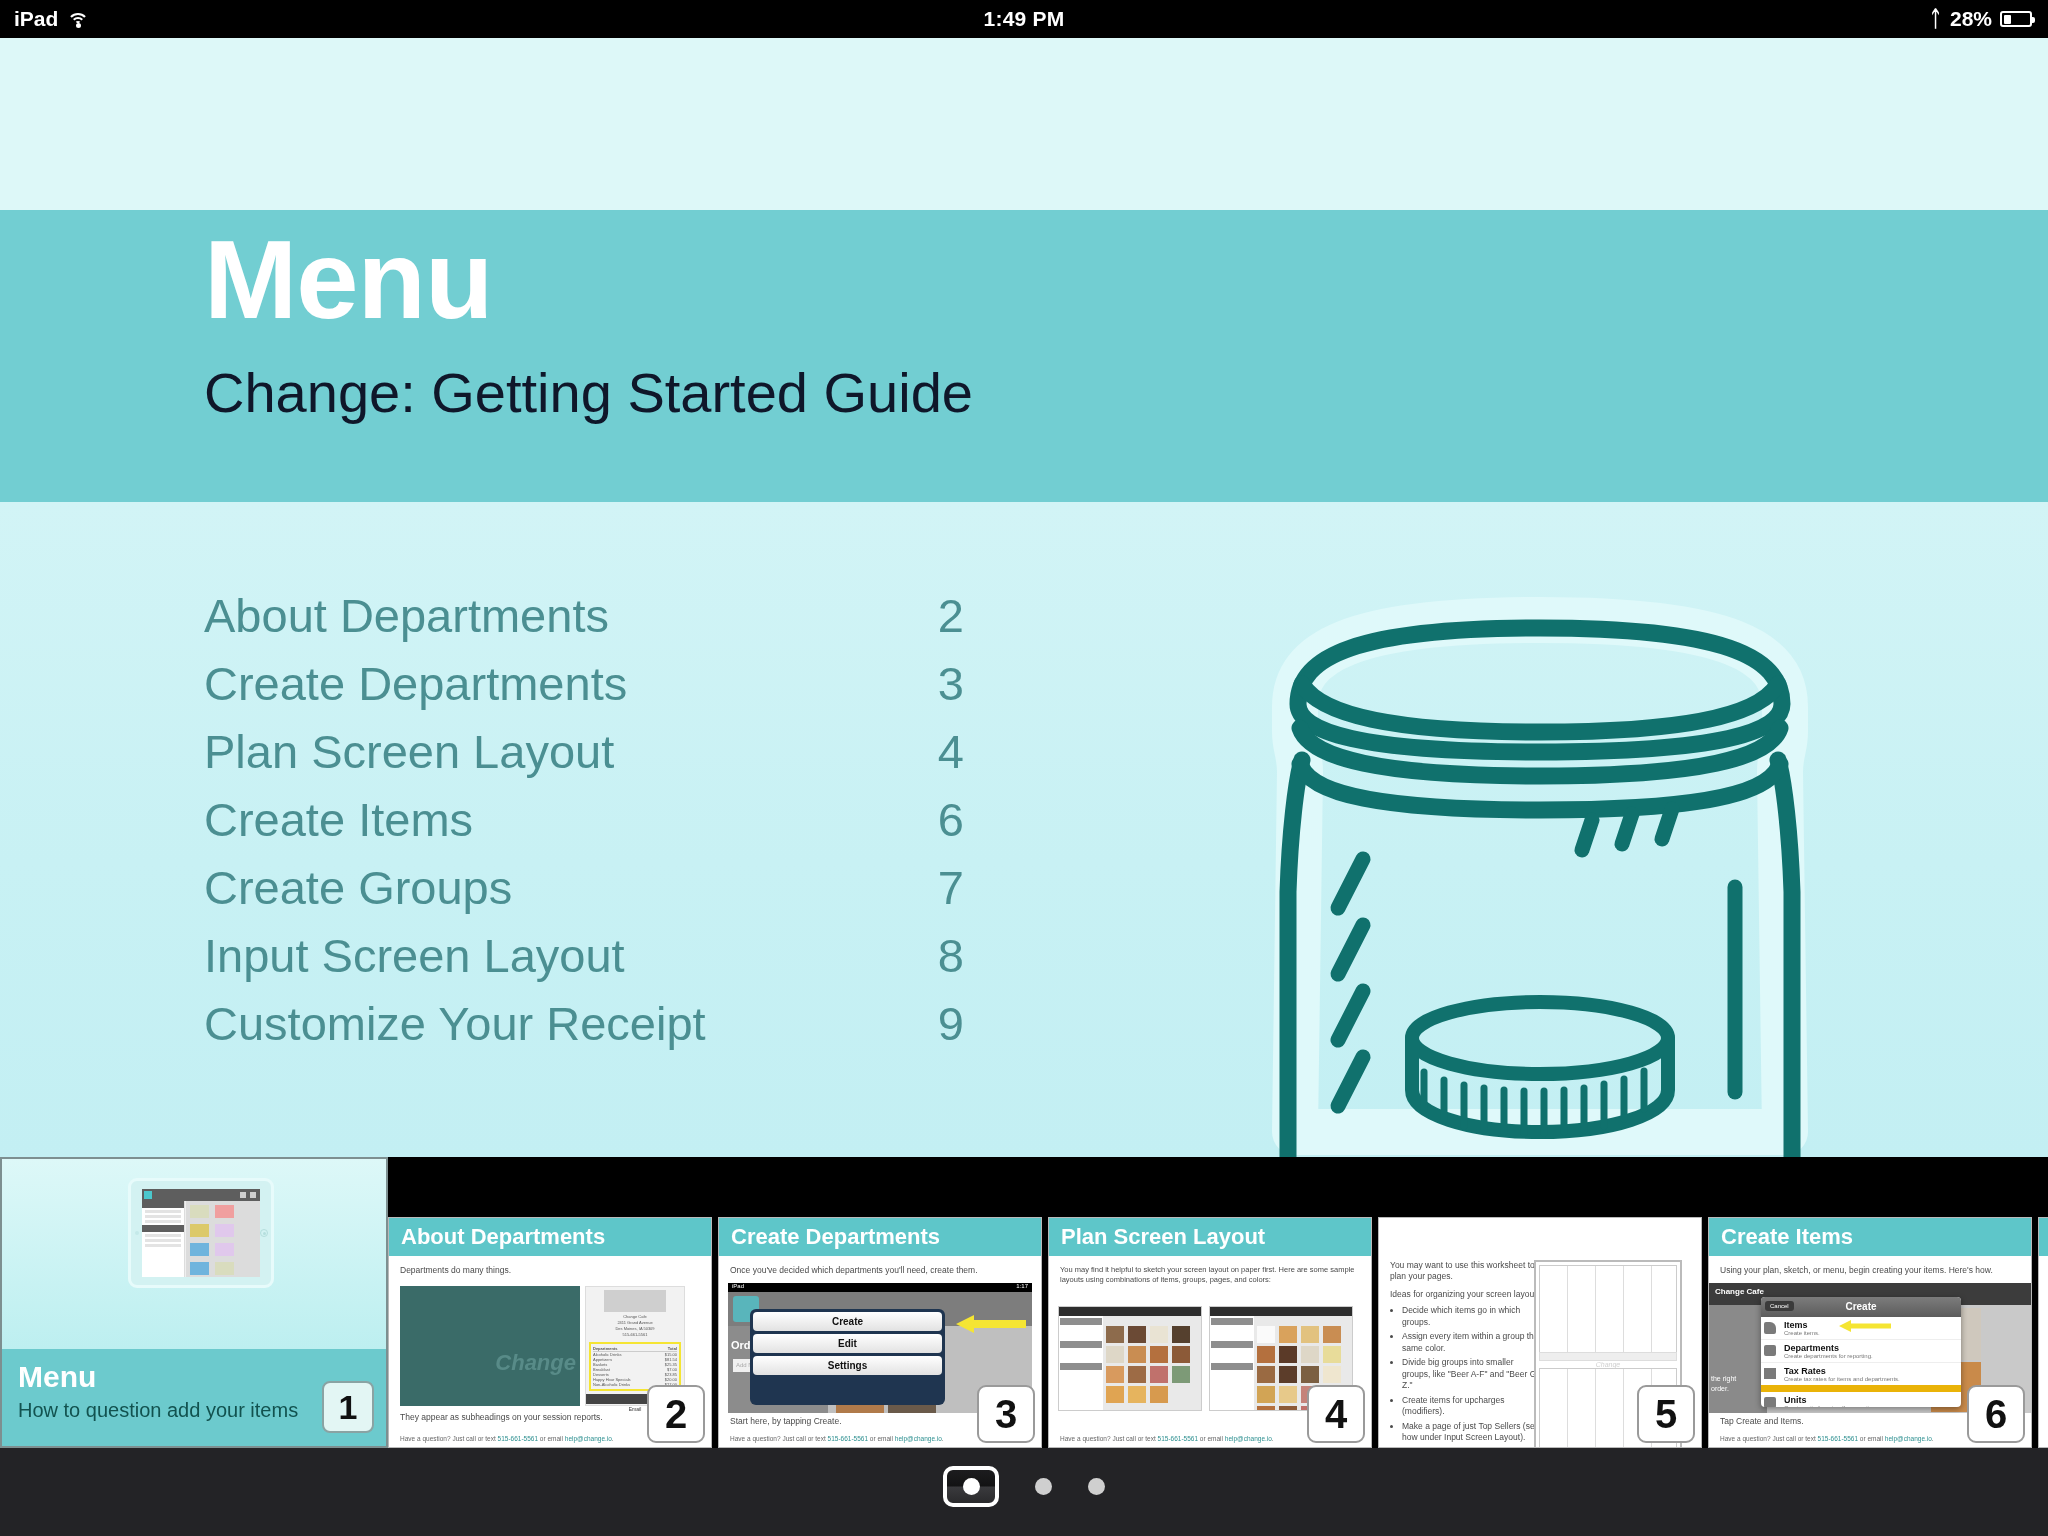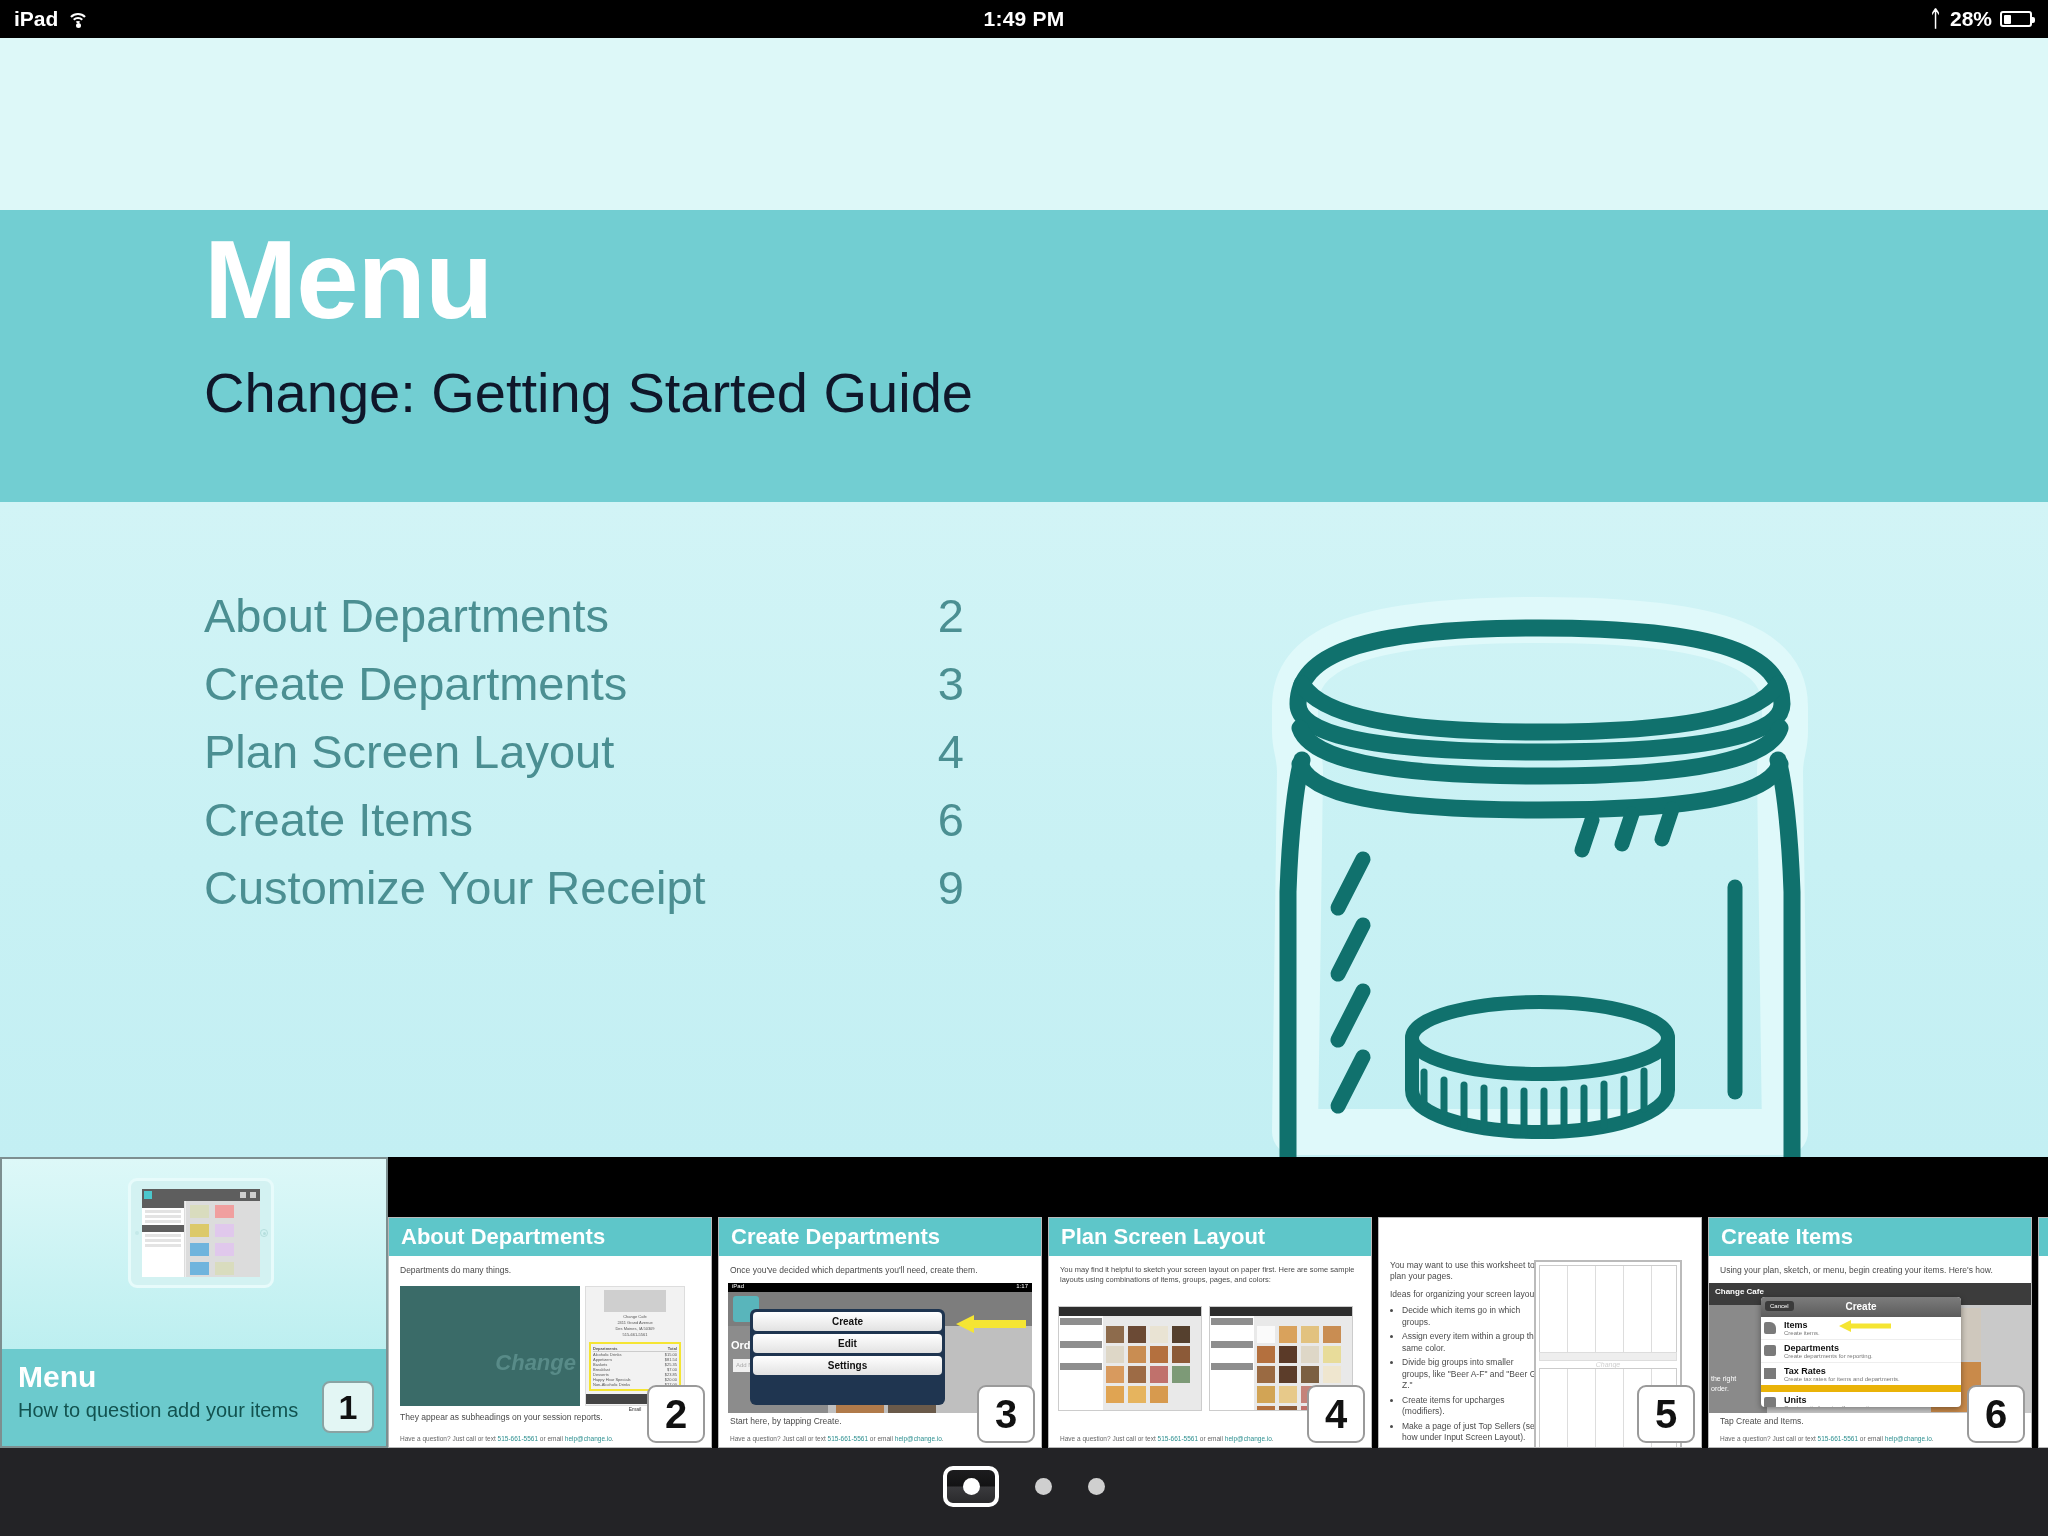--- a/index.html
+++ b/index.html
@@ -148,20 +148,28 @@
         <span class="label">Create Departments</span>
         <span class="pg">3</span>
       </div>
       <div class="toc-row">
         <span class="label">Plan Screen Layout</span>
         <span class="pg">4</span>
       </div>
       <div class="toc-row">
         <span class="label">Create Items</span>
         <span class="pg">6</span>
+      </div>
+      <div class="toc-row">
+        <span class="label">Create Groups</span>
+        <span class="pg">7</span>
+      </div>
+      <div class="toc-row">
+        <span class="label">Input Screen Layout</span>
+        <span class="pg">8</span>
       </div>
       <div class="toc-row">
         <span class="label">Customize Your Receipt</span>
         <span class="pg">9</span>
       </div>
     </div>
 
     <div id="jar">
       <svg viewBox="0 0 840 640" width="840" height="640">
         <g fill="none" stroke="#dff9fa" stroke-width="46" stroke-linecap="round" stroke-linejoin="round">

